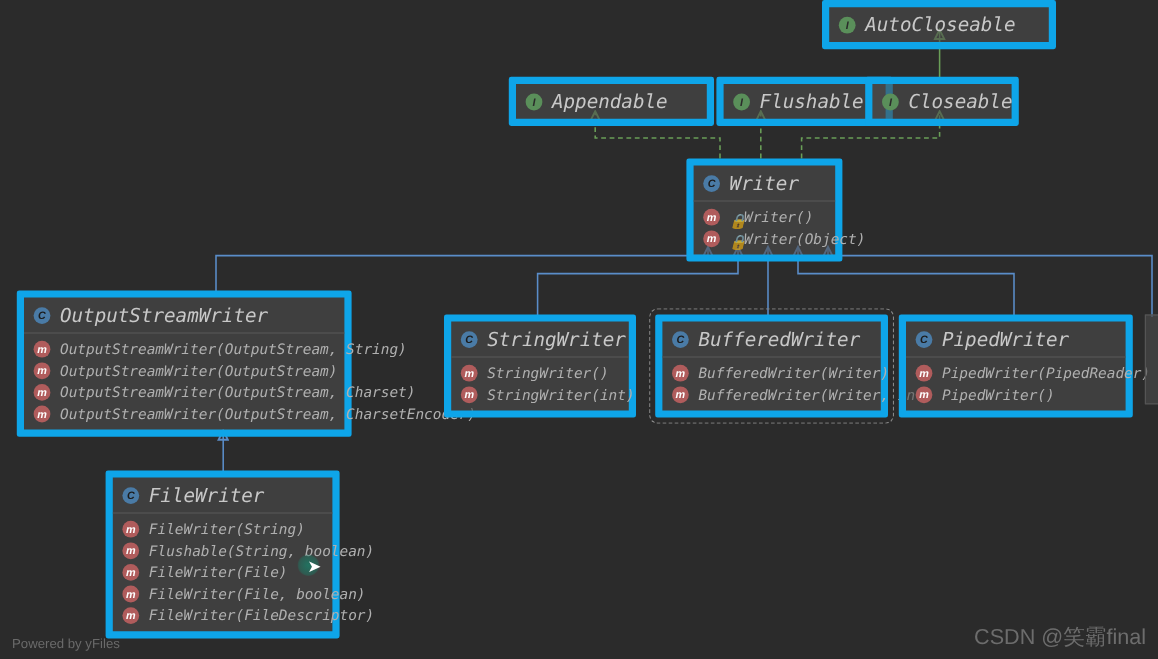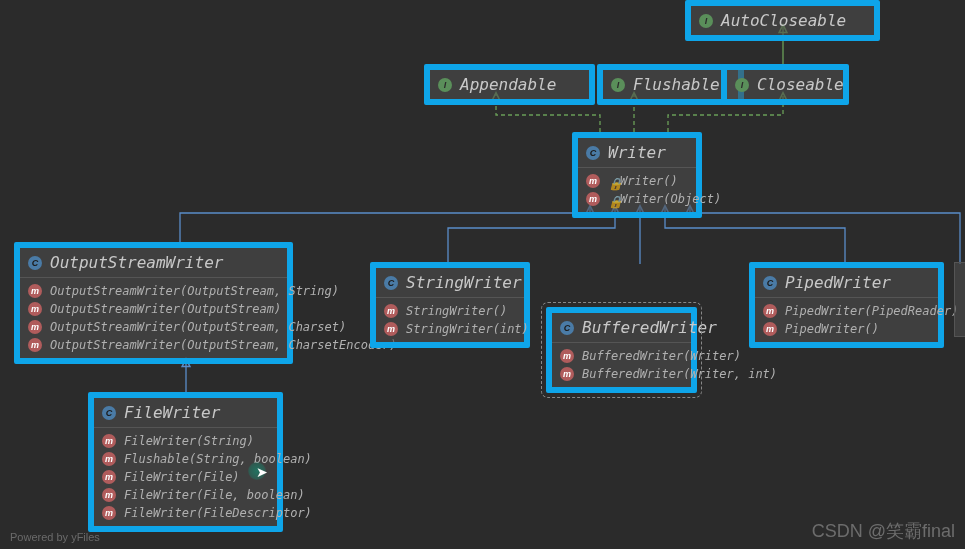--- a/index.html
+++ b/index.html
@@ -229,21 +229,21 @@
         <span class="icon icon-method"></span>
         <span>StringWriter()</span>
       </div>
     <div class="member">
         <span class="icon icon-method"></span>
         <span>StringWriter(int)</span>
       </div>
   </div>
 </div>
 
-<div class="node selected" style="left:546px; top:262px; width:151px;margin-top:45px;">
+<div class="node selected" style="left:546px; top:262px; width:194px;">
   <div class="node-title">
       <span class="icon icon-class"></span>
       <span>BufferedWriter</span>
     </div>
   <div class="node-body">
     <div class="member">
         <span class="icon icon-method"></span>
         <span>BufferedWriter(Writer)</span>
       </div>
     <div class="member">

